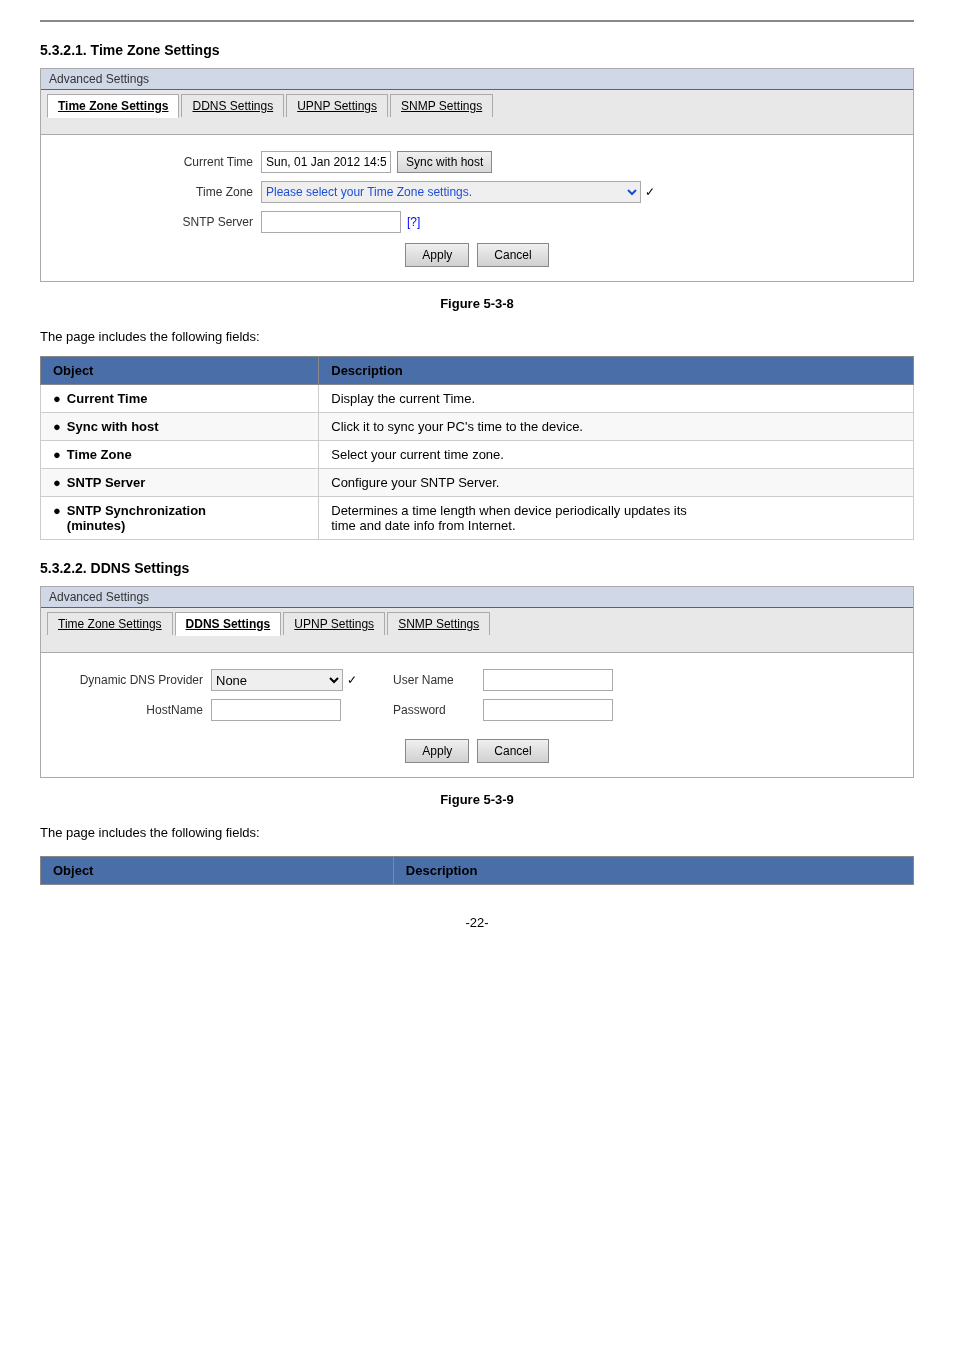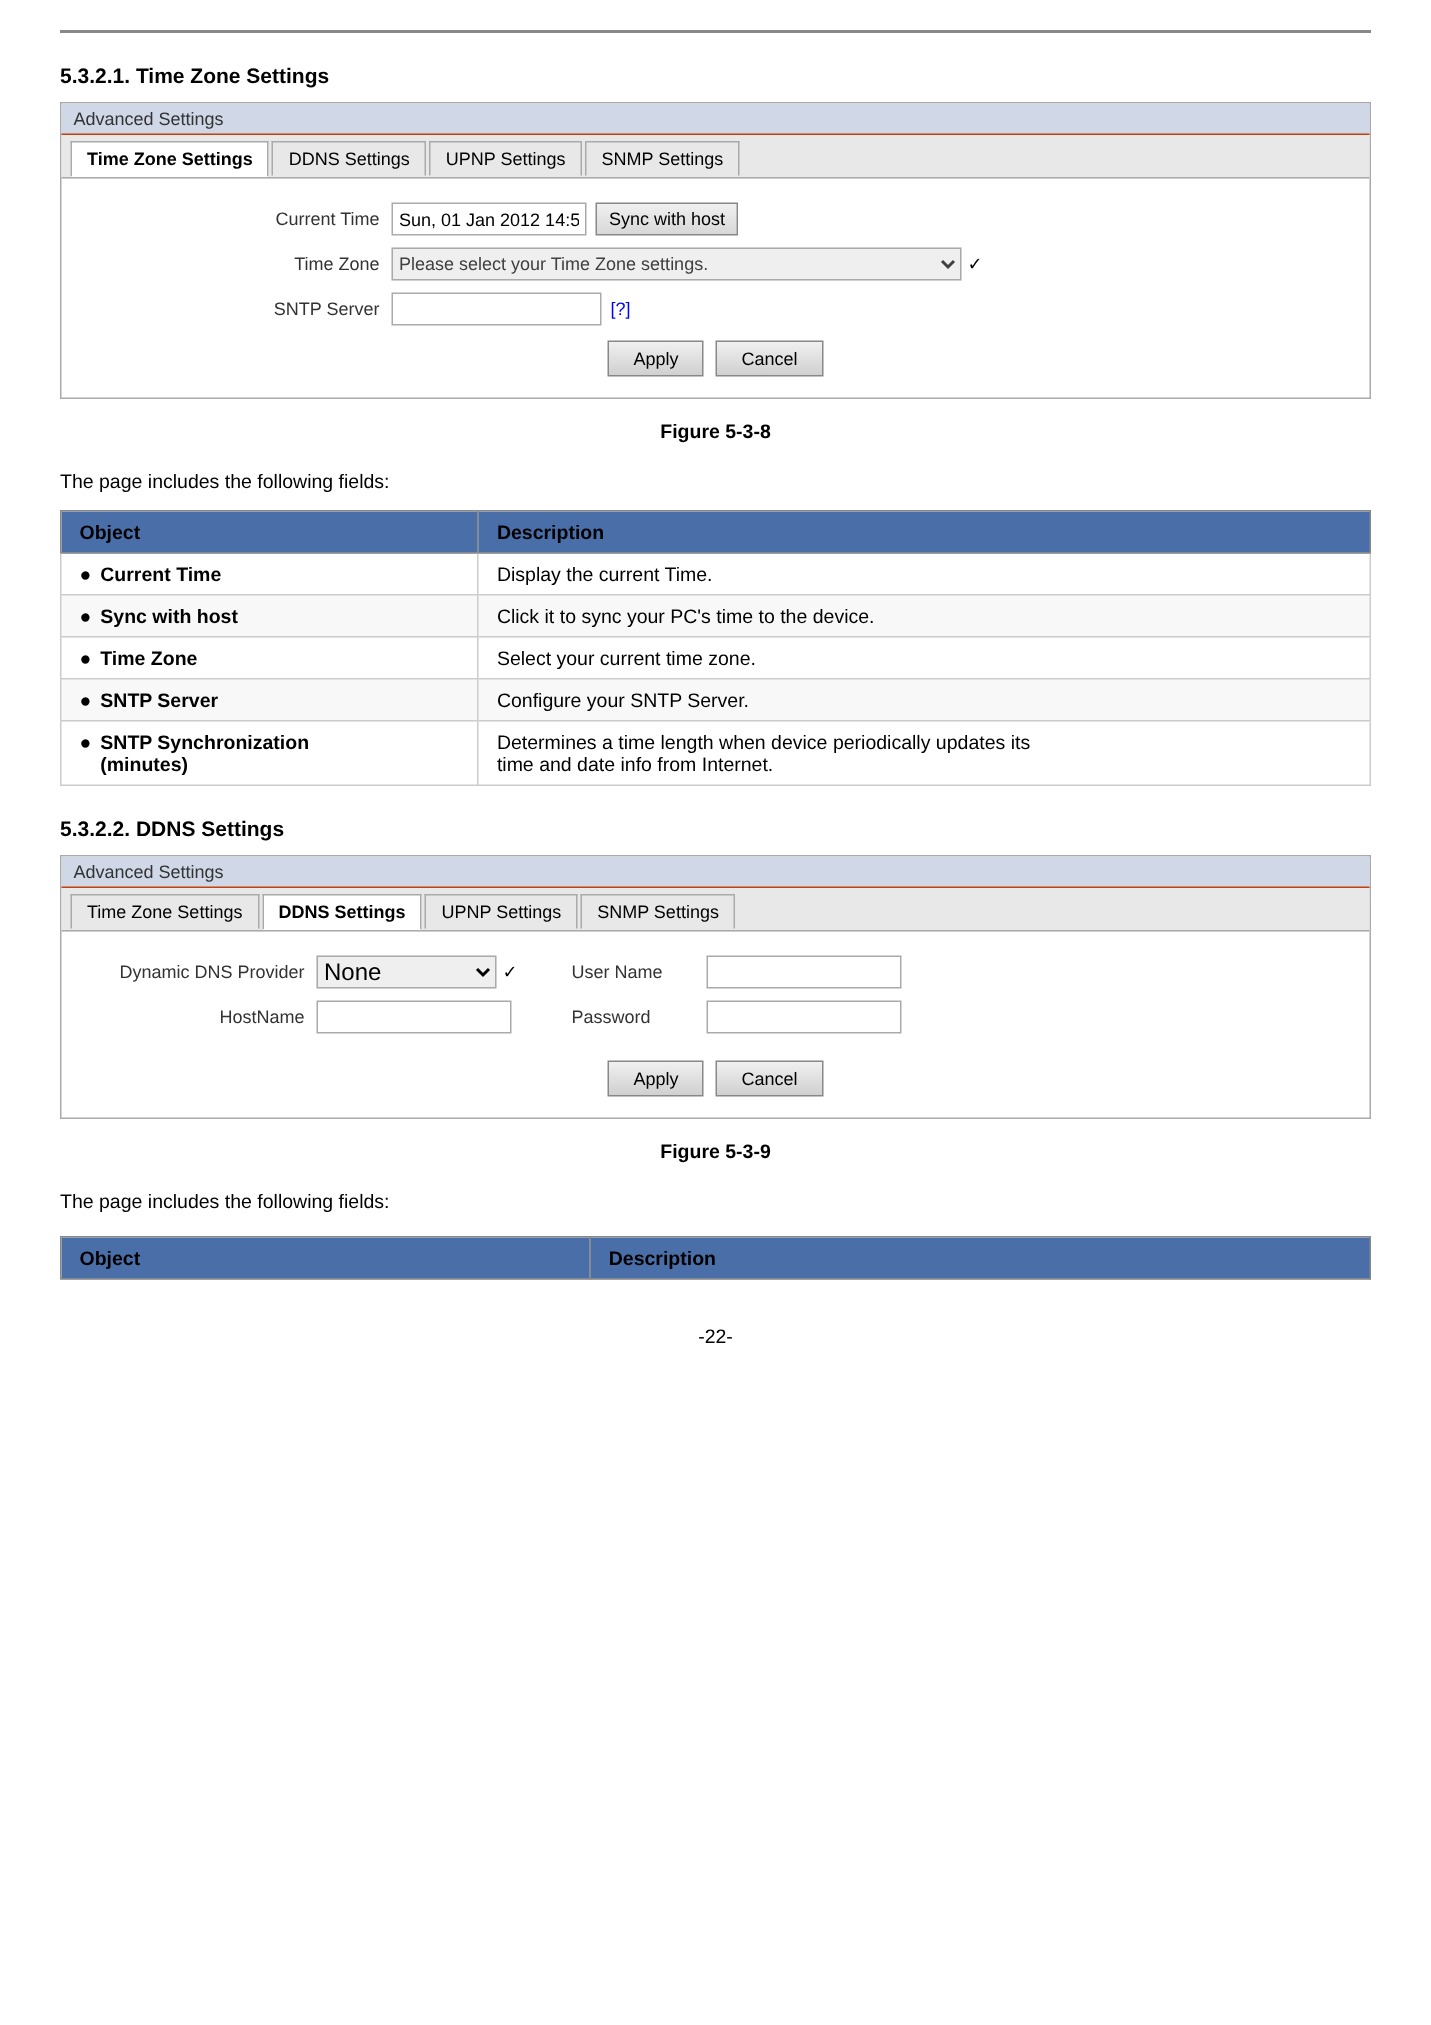--- a/index.html
+++ b/index.html
@@ -25,22 +25,23 @@
       background: #d0d8e8;
       color: #333;
       font-size: 12px;
       padding: 3px 8px;
       border-bottom: 1px solid #c2410c;
     }
     .tab-bar {
       display: flex;
       background: #e8e8e8;
       border-bottom: 1px solid #aaa;
-      padding: 4px 6px 1px 6px;
+      padding: 4px 6px 17px 6px;
       gap: 2px;
+      text-decoration: underline;
     }
     .tab {
       padding: 4px 10px;
       font-size: 12px;
       border: 1px solid #aaa;
       border-bottom: none;
       cursor: pointer;
       background: #e8e8e8;
       color: #000;
     }
@@ -79,21 +80,21 @@
       padding: 2px 8px;
       cursor: pointer;
       height: 22px;
       margin-left: 6px;
     }
     .timezone-select {
       font-size: 12px;
       border: 1px solid #aaa;
       height: 22px;
       width: 380px;
-      color: #404040;
+      color: #1d4ed8;
     }
     .help-link {
       color: #00f;
       margin-left: 6px;
       font-size: 12px;
       text-decoration: none;
     }
     .button-row {
       display: flex;
       justify-content: center;
@@ -159,24 +160,24 @@
       color: #000;
     }
     .obj-bold {
       font-weight: bold;
     }
     .top-line {
       border-top: 2px solid #888;
       margin-bottom: 16px;
     }
     .dns-select {
-      font-size: 16px;
-      border: 1px solid #aaa;
-      height: 22px;
-      width: 120px;
+      font-size: 13px;
+      border: 1px solid #aaa;
+      height: 22px;
+      width: 132px;
     }
     .short-input {
       font-size: 12px;
       border: 1px solid #aaa;
       height: 22px;
       padding: 2px 4px;
       width: 130px;
     }
     .bottom-table {
       margin-top: 16px;

